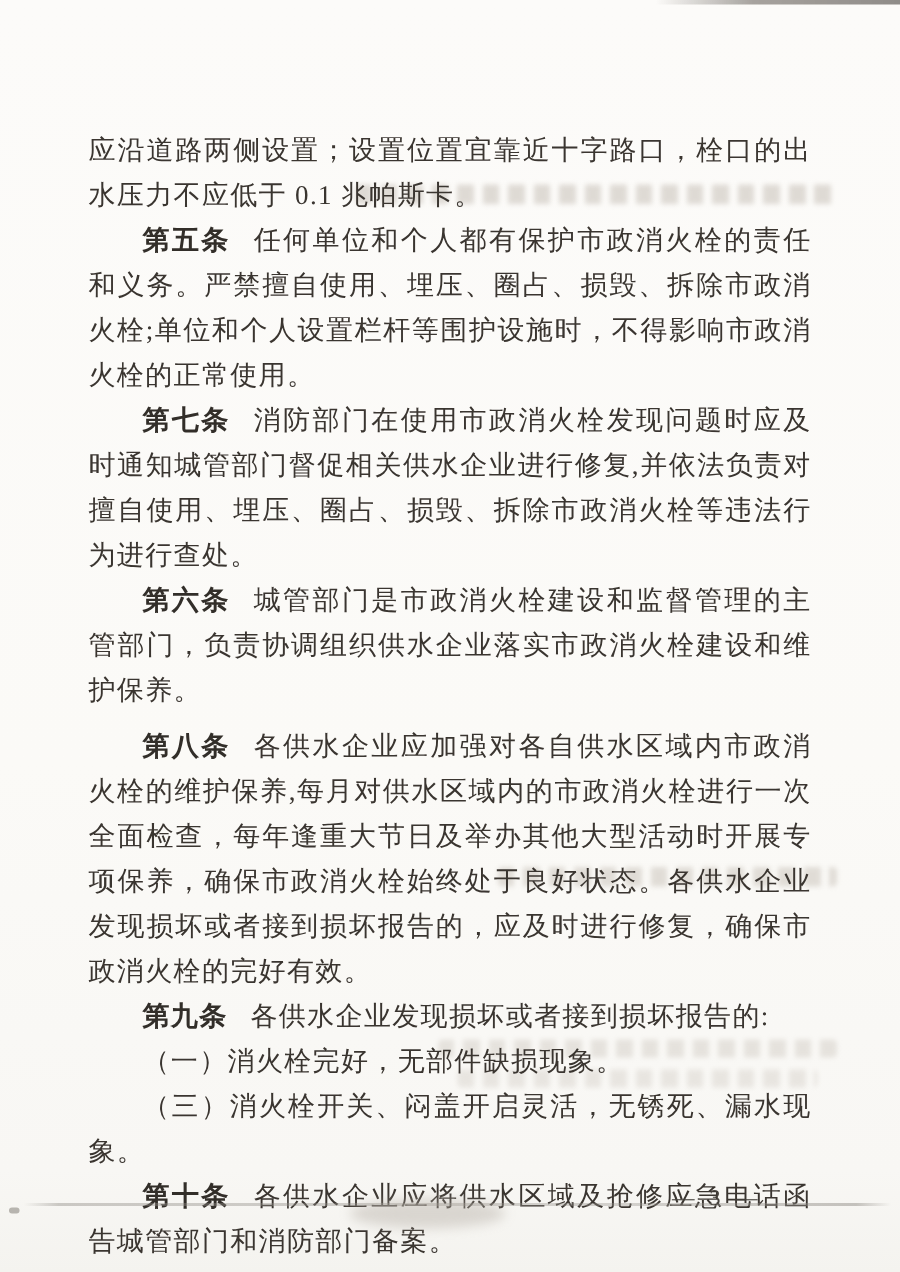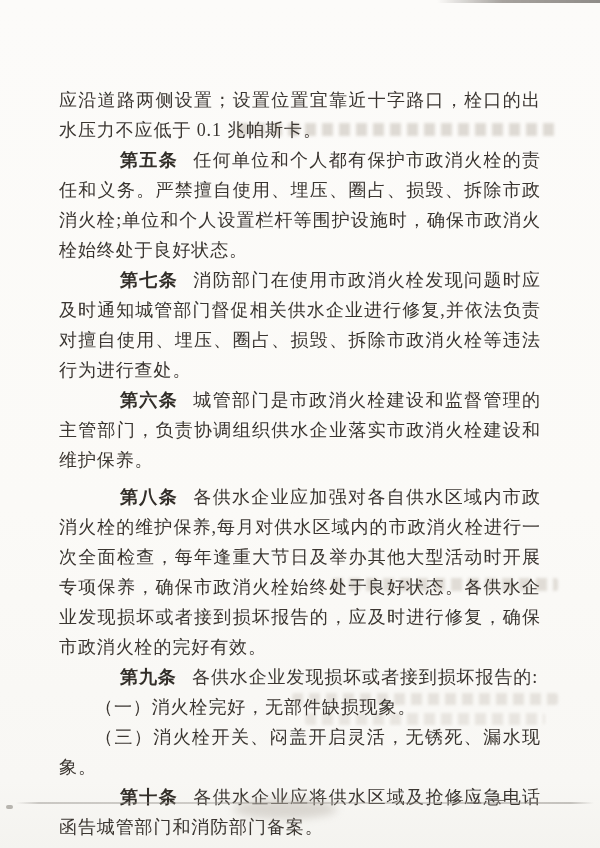--- a/index.html
+++ b/index.html
@@ -18,21 +18,20 @@
     color:#3a3530;font-size:18px;line-height:30px;
     text-align:justify;text-justify:inter-character;
     letter-spacing:0.05em;
   }
   .content p{margin:0;text-indent:2em;}
   .content p.flush{text-indent:0;}
   .content p.gap{margin-top:7px;}
   .term{
     font-weight:700;color:#322e29;margin-right:0.85em;
     font-family:"Liberation Sans","DejaVu Sans",sans-serif;
-    margin-left:25px;
   }
   .page-number{
     position:absolute;left:448px;top:791px;width:120px;
     font-size:15px;letter-spacing:3px;color:#45413c;
   }
   
   .streak-top{
     position:absolute;top:0;left:437px;width:163px;height:3px;
     background:linear-gradient(90deg,rgba(109,104,98,0),rgba(96,90,84,.55) 40%,rgba(70,66,60,.6));
     filter:blur(.4px);
@@ -67,21 +66,21 @@
 
   <div class="ghost ghost-a"></div>
   <div class="ghost ghost-b"></div>
   <div class="ghost ghost-c"></div>
   <div class="ghost ghost-d"></div>
 
   <div class="content">
 
     <p class="flush"><span>应沿道路两侧设置；设置位置宜靠近十字路口，栓口的出水压力不应低于 0.1 兆帕斯卡。</span></p>
 
-    <p><b class="term">第五条</b><span>任何单位和个人都有保护市政消火栓的责任和义务。严禁擅自使用、埋压、圈占、损毁、拆除市政消火栓;单位和个人设置栏杆等围护设施时，确保市政消火栓始终处于良好状态。</span></p>
+    <p><b class="term">第五条</b><span>任何单位和个人都有保护市政消火栓的责任和义务。严禁擅自使用、埋压、圈占、损毁、拆除市政消火栓;单位和个人设置栏杆等围护设施时，不得影响市政消火栓的正常使用。</span></p>
 
     <p><b class="term">第七条</b><span>消防部门在使用市政消火栓发现问题时应及时通知城管部门督促相关供水企业进行修复,并依法负责对擅自使用、埋压、圈占、损毁、拆除市政消火栓等违法行为进行查处。</span></p>
 
     <p><b class="term">第六条</b><span>城管部门是市政消火栓建设和监督管理的主管部门，负责协调组织供水企业落实市政消火栓建设和维护保养。</span></p>
 
     <p class="gap"><b class="term">第八条</b><span>各供水企业应加强对各自供水区域内市政消火栓的维护保养,每月对供水区域内的市政消火栓进行一次全面检查，每年逢重大节日及举办其他大型活动时开展专项保养，确保市政消火栓始终处于良好状态。各供水企业发现损坏或者接到损坏报告的，应及时进行修复，确保市政消火栓的完好有效。</span></p>
 
     <p><b class="term">第九条</b><span>各供水企业发现损坏或者接到损坏报告的:</span></p>
 
     <p><span>（一）消火栓完好，无部件缺损现象。</span></p>

